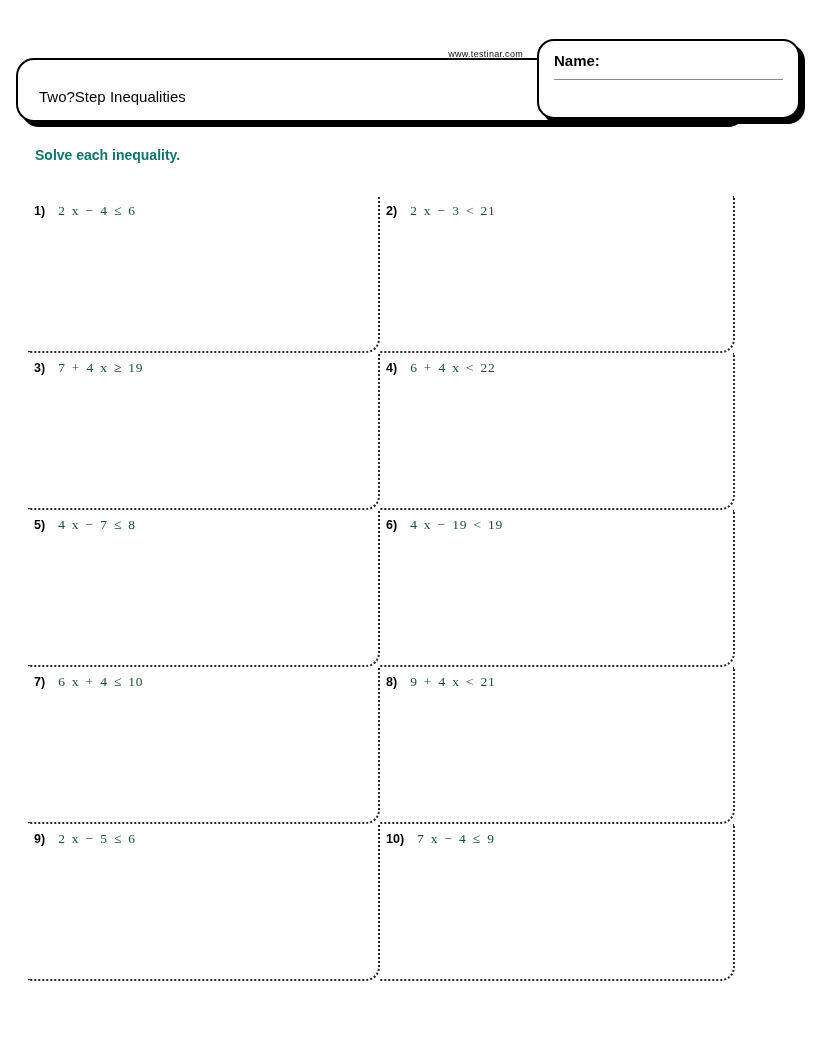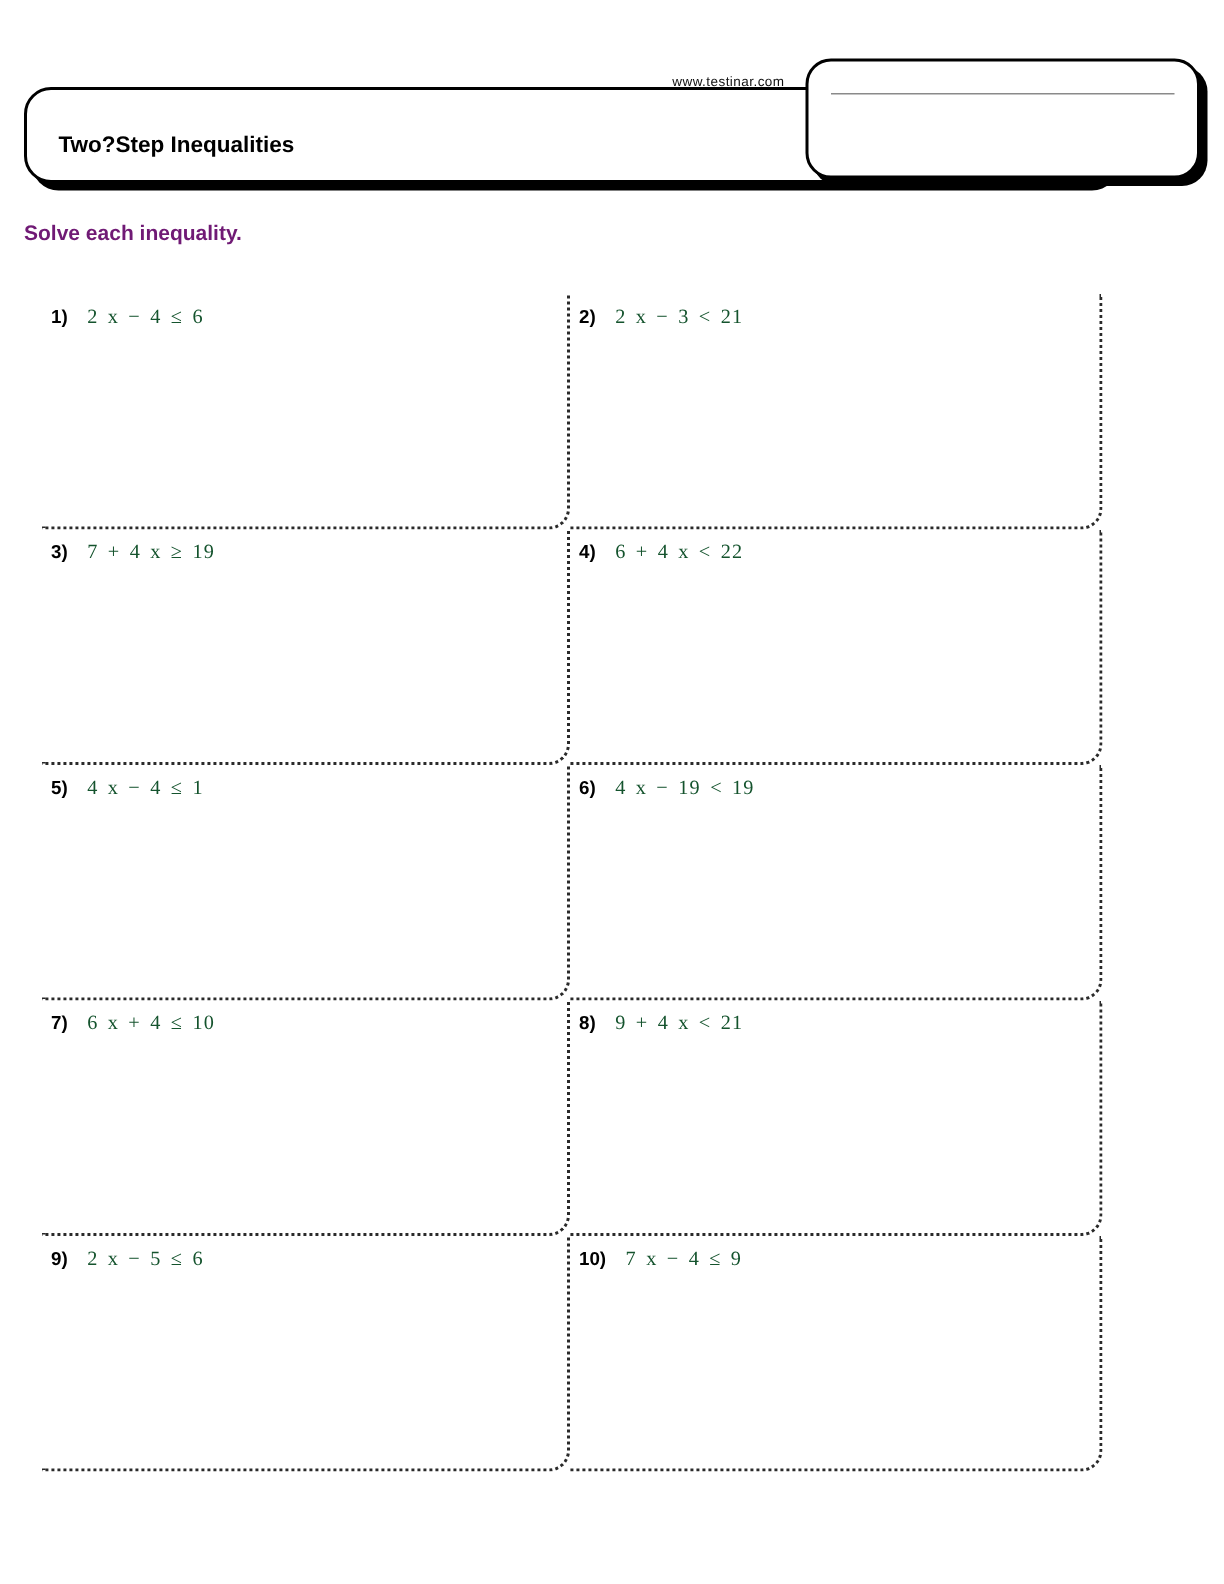--- a/index.html
+++ b/index.html
@@ -34,21 +34,21 @@
     border-radius: 18px;
     box-shadow: 5px 5px 0 #000000;
     display: flex;
     align-items: center;
     padding-left: 21px;
     padding-top: 12px;
     z-index: 1;
   }
   .worksheet-title {
     font-size: 15px;
-    font-weight: bold;
+    font-weight: normal;
     color: #000000;
   }
   .name-box {
     position: absolute;
     left: 537px;
     top: 23px;
     width: 263px;
     height: 80px;
     box-sizing: border-box;
     background: #ffffff;
@@ -65,25 +65,25 @@
   }
   .name-line {
     border-bottom: 1.5px solid #8a8a8a;
     height: 0;
     margin: 10px 0 11px 0;
   }
 
   
   .instructions {
     position: absolute;
-    left: 16px;
+    left: 35px;
     top: 131px;
     font-size: 14px;
     font-weight: bold;
-    color: #701a75;
+    color: #0f766e;
   }
 
   
   .grid {
     position: absolute;
     left: 28px;
     top: 180px;
     width: 707px;
     display: grid;
     grid-template-columns: 352px 355px;
@@ -119,20 +119,21 @@
 
 <div class="page">
 
   <div class="site-url">www.testinar.com</div>
 
   <div class="title-box">
     <span class="worksheet-title">Two?Step Inequalities</span>
   </div>
 
   <div class="name-box">
+    <div class="field-label">Name:</div>
     <div class="name-line"></div>
   </div>
 
   <div class="instructions">Solve each inequality.</div>
 
   <div class="grid">
 
     <div class="cell">
       <div class="prob">
         <span class="pnum">1)</span>
@@ -157,21 +158,21 @@
     <div class="cell">
       <div class="prob">
         <span class="pnum">4)</span>
         <span class="pexpr">6 + 4 x &lt; 22</span>
       </div>
     </div>
 
     <div class="cell">
       <div class="prob">
         <span class="pnum">5)</span>
-        <span class="pexpr">4 x − 4 ≤ 1</span>
+        <span class="pexpr">4 x − 7 ≤ 8</span>
       </div>
     </div>
 
     <div class="cell">
       <div class="prob">
         <span class="pnum">6)</span>
         <span class="pexpr">4 x − 19 &lt; 19</span>
       </div>
     </div>
 

